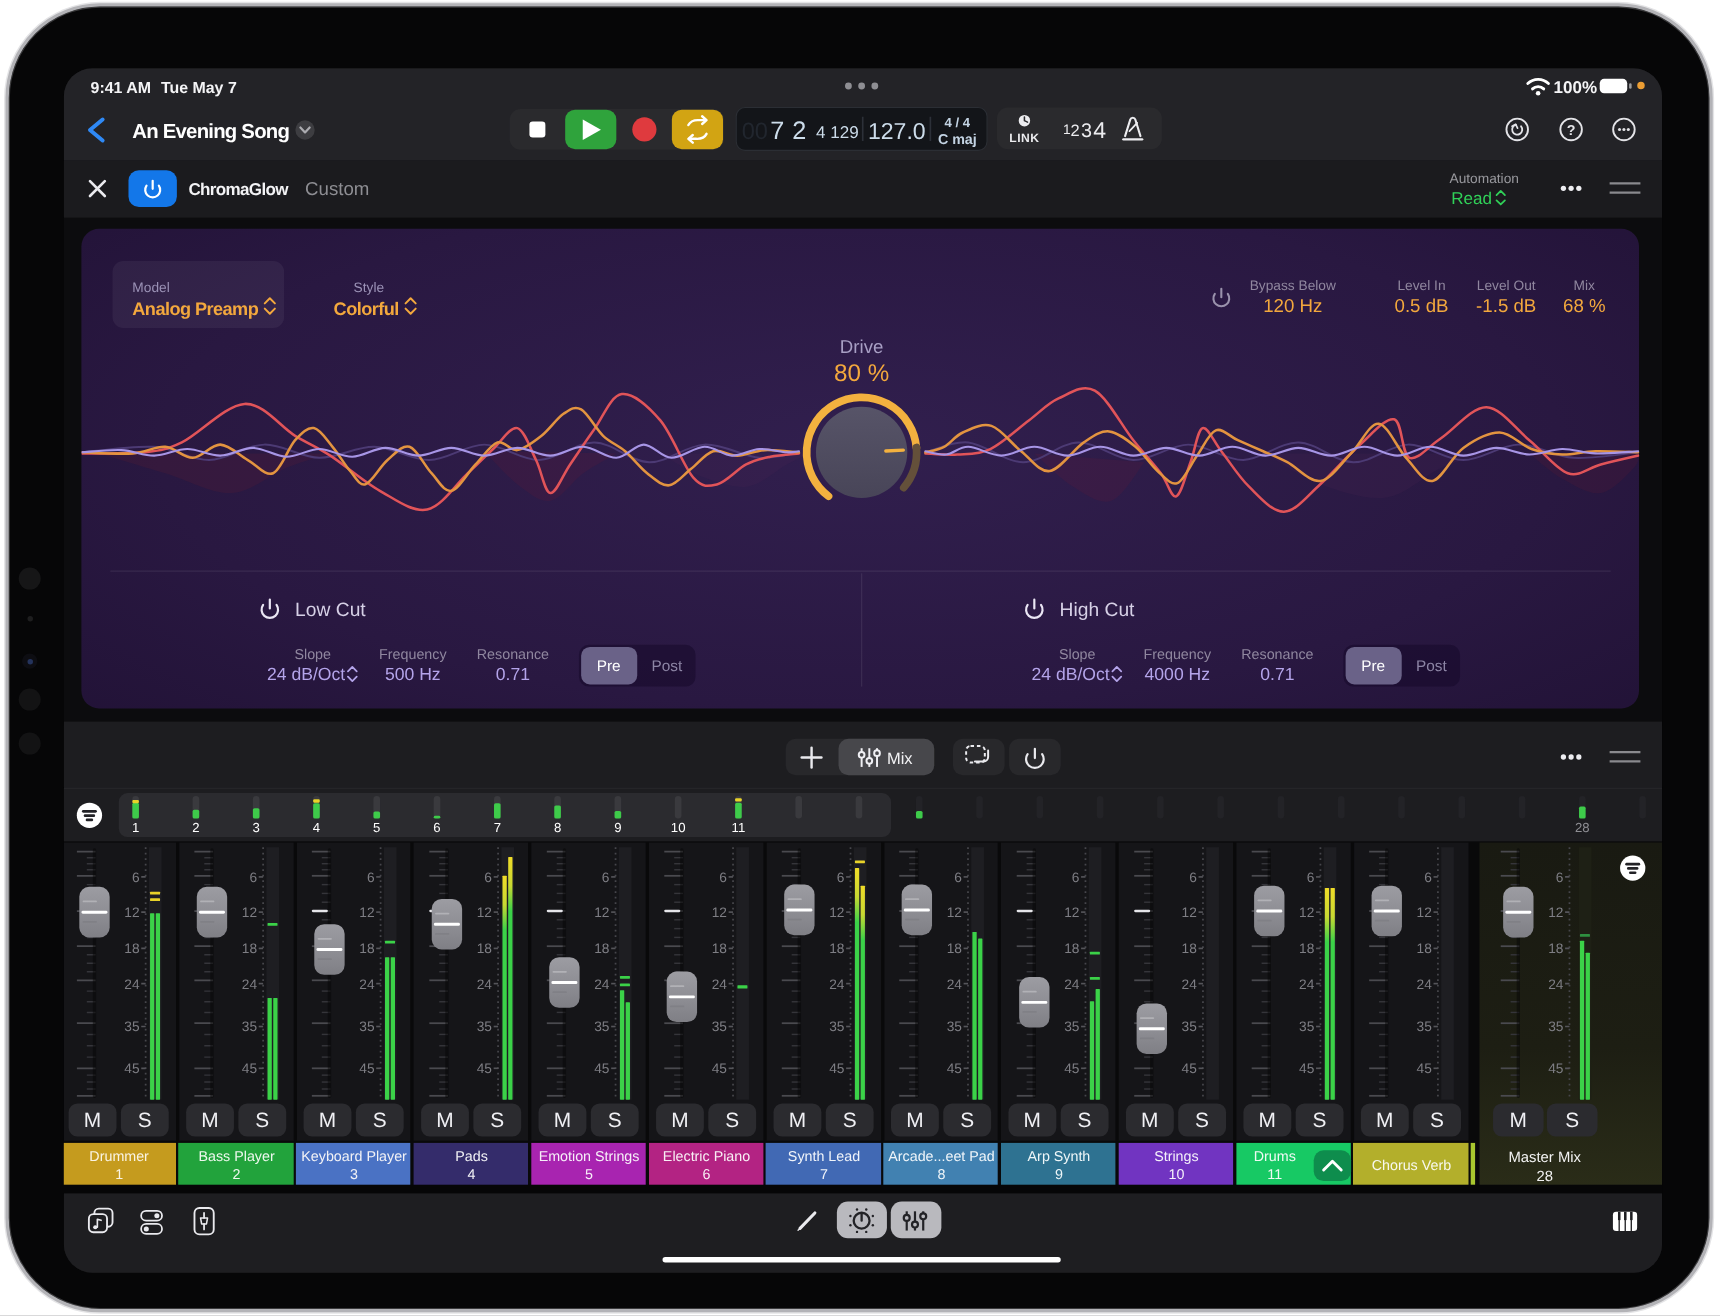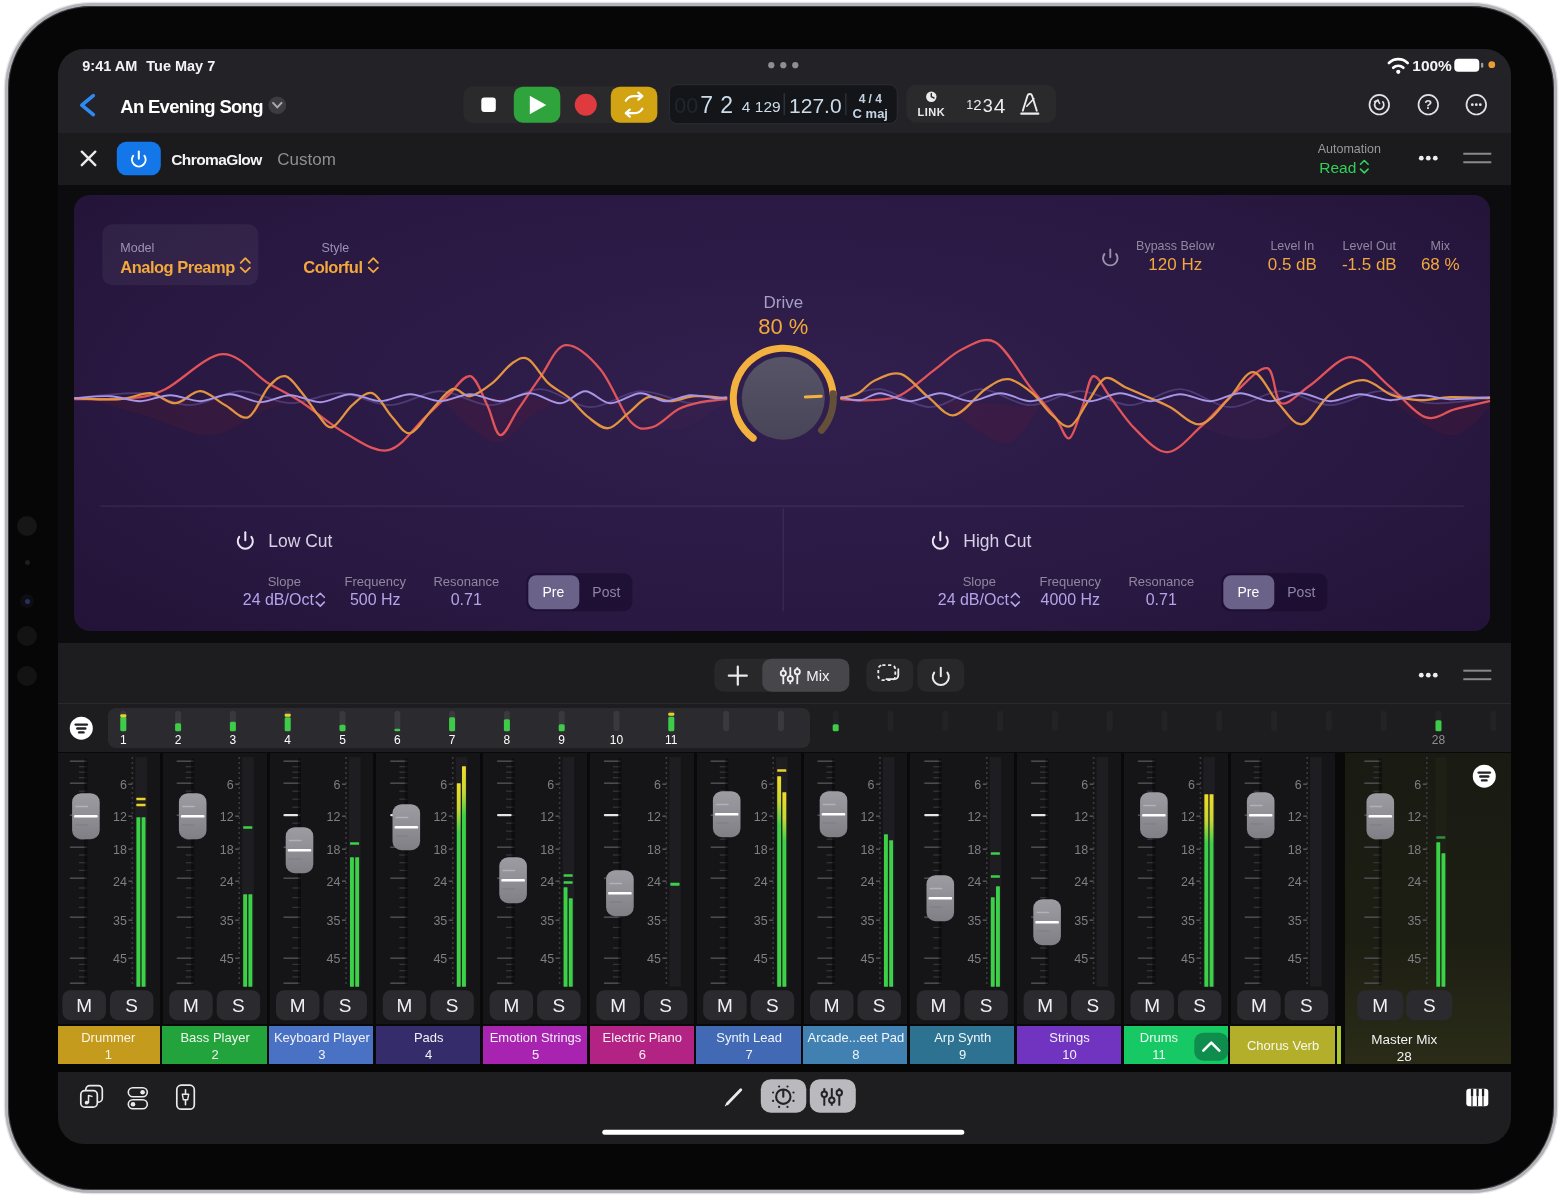--- a/index.html
+++ b/index.html
@@ -4,21 +4,21 @@
 *{box-sizing:border-box;font-family:"Liberation Sans",sans-serif;}
 </style></head>
 <body>
 <div style="position:absolute;left:5px;top:3px;width:1552px;height:1190px;border-radius:86px;background:#060607;border:3px solid #b3b3b7;box-shadow:0 0 0 1.3px #e4e4e6, inset 0 0 0 1px #3a3a3c;"></div>
 <div style="position:absolute;left:17px;top:516px;width:20px;height:20px;border-radius:50%;background:#161617;"></div>
 <div style="position:absolute;left:24.5px;top:559.5px;width:5.0px;height:5.0px;border-radius:50%;background:#1e1e1f;"></div>
 <div style="position:absolute;left:17px;top:626px;width:20px;height:20px;border-radius:50%;background:#131314;"></div>
 <div style="position:absolute;left:17px;top:666px;width:20px;height:20px;border-radius:50%;background:#131314;"></div>
 <div style="position:absolute;left:20px;top:594px;width:14px;height:14px;border-radius:50%;background:#0d0d12;"></div>
 <div style="position:absolute;left:24.5px;top:598.5px;width:5px;height:5px;border-radius:50%;background:#24335c;"></div>
-<div style="position:absolute;left:57.7px;top:49px;width:1452.9px;height:1095.4px;border-radius:26px;background:#101012;overflow:hidden;">
+<div style="position:absolute;left:57.7px;top:62px;width:1452.9px;height:1095.4px;border-radius:26px;background:#101012;overflow:hidden;">
 <div style="position:absolute;left:0.0px;top:0.0px;width:1452.9px;height:83.7px;background:#232327;"></div>
     <div style="position:absolute;left:0.0px;top:83.7px;width:1452.9px;height:52.5px;background:#1b1b1e;"></div>
     <div style="position:absolute;left:0.0px;top:136.2px;width:1452.9px;height:462.0px;background:#0c0c0e;"></div>
     <div style="position:absolute;left:16.3px;top:146.2px;width:1416.0px;height:436.0px;border-radius:16px;background:radial-gradient(100% 120% at 50% 46%, #311f4e 0%, #291841 45%, #201134 75%, #180c2a 100%);"></div>
     <div style="position:absolute;left:0.0px;top:594.2px;width:1452.9px;height:60.0px;background:#1d1d20;"></div>
     <div style="position:absolute;left:0.0px;top:654.2px;width:1452.9px;height:49.0px;background:#1d1d20;border-top:1px solid #2a2a2d;"></div>
     <div style="position:absolute;left:50.3px;top:658.7px;width:702.0px;height:40.5px;border-radius:8px;background:#2b2b2f;"></div>
     <div style="position:absolute;left:0.0px;top:703.2px;width:1452.9px;height:312.0px;background:#09090a;"></div>
     <div style="position:absolute;left:0.0px;top:1015.2px;width:1452.9px;height:8.0px;background:#060607;"></div>
     <div style="position:absolute;left:0.0px;top:1023.2px;width:1452.9px;height:72.4px;background:#1e1e21;"></div>

